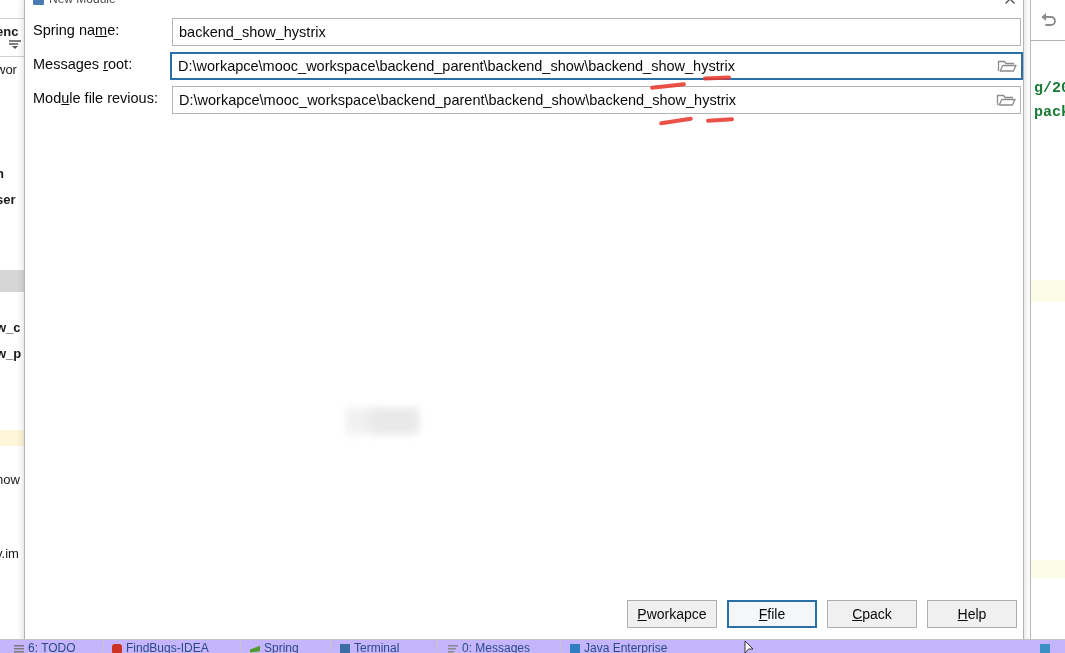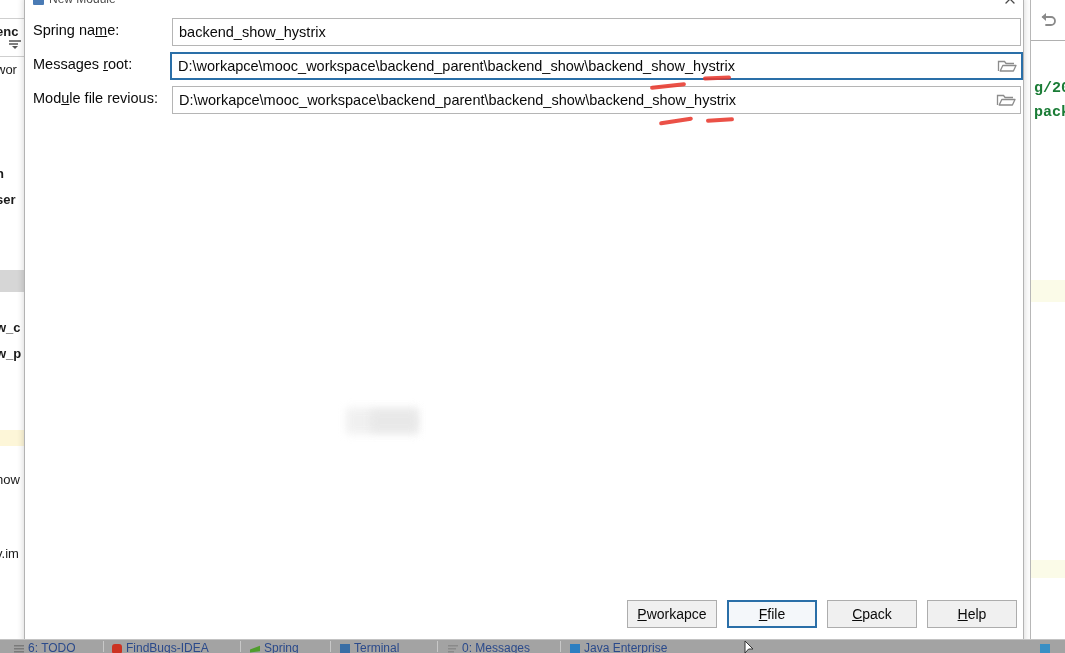--- a/index.html
+++ b/index.html
@@ -91,21 +91,21 @@
   .ide-pale-block {
     position: absolute;
     background: #fbfbe8;
   }
 
   
   #status-bar {
     position: absolute;
     left: 0; right: 0; bottom: 0;
     height: 13px;
-    background: #a3a3a3;
+    background: #c4b5fd;
     border-top: 1px solid #c3c3c3;
     overflow: hidden;
     white-space: nowrap;
   }
   .status-item {
     position: absolute;
     top: 1px;
     font-size: 12px;
     color: #2b4a8b;
     white-space: nowrap;

